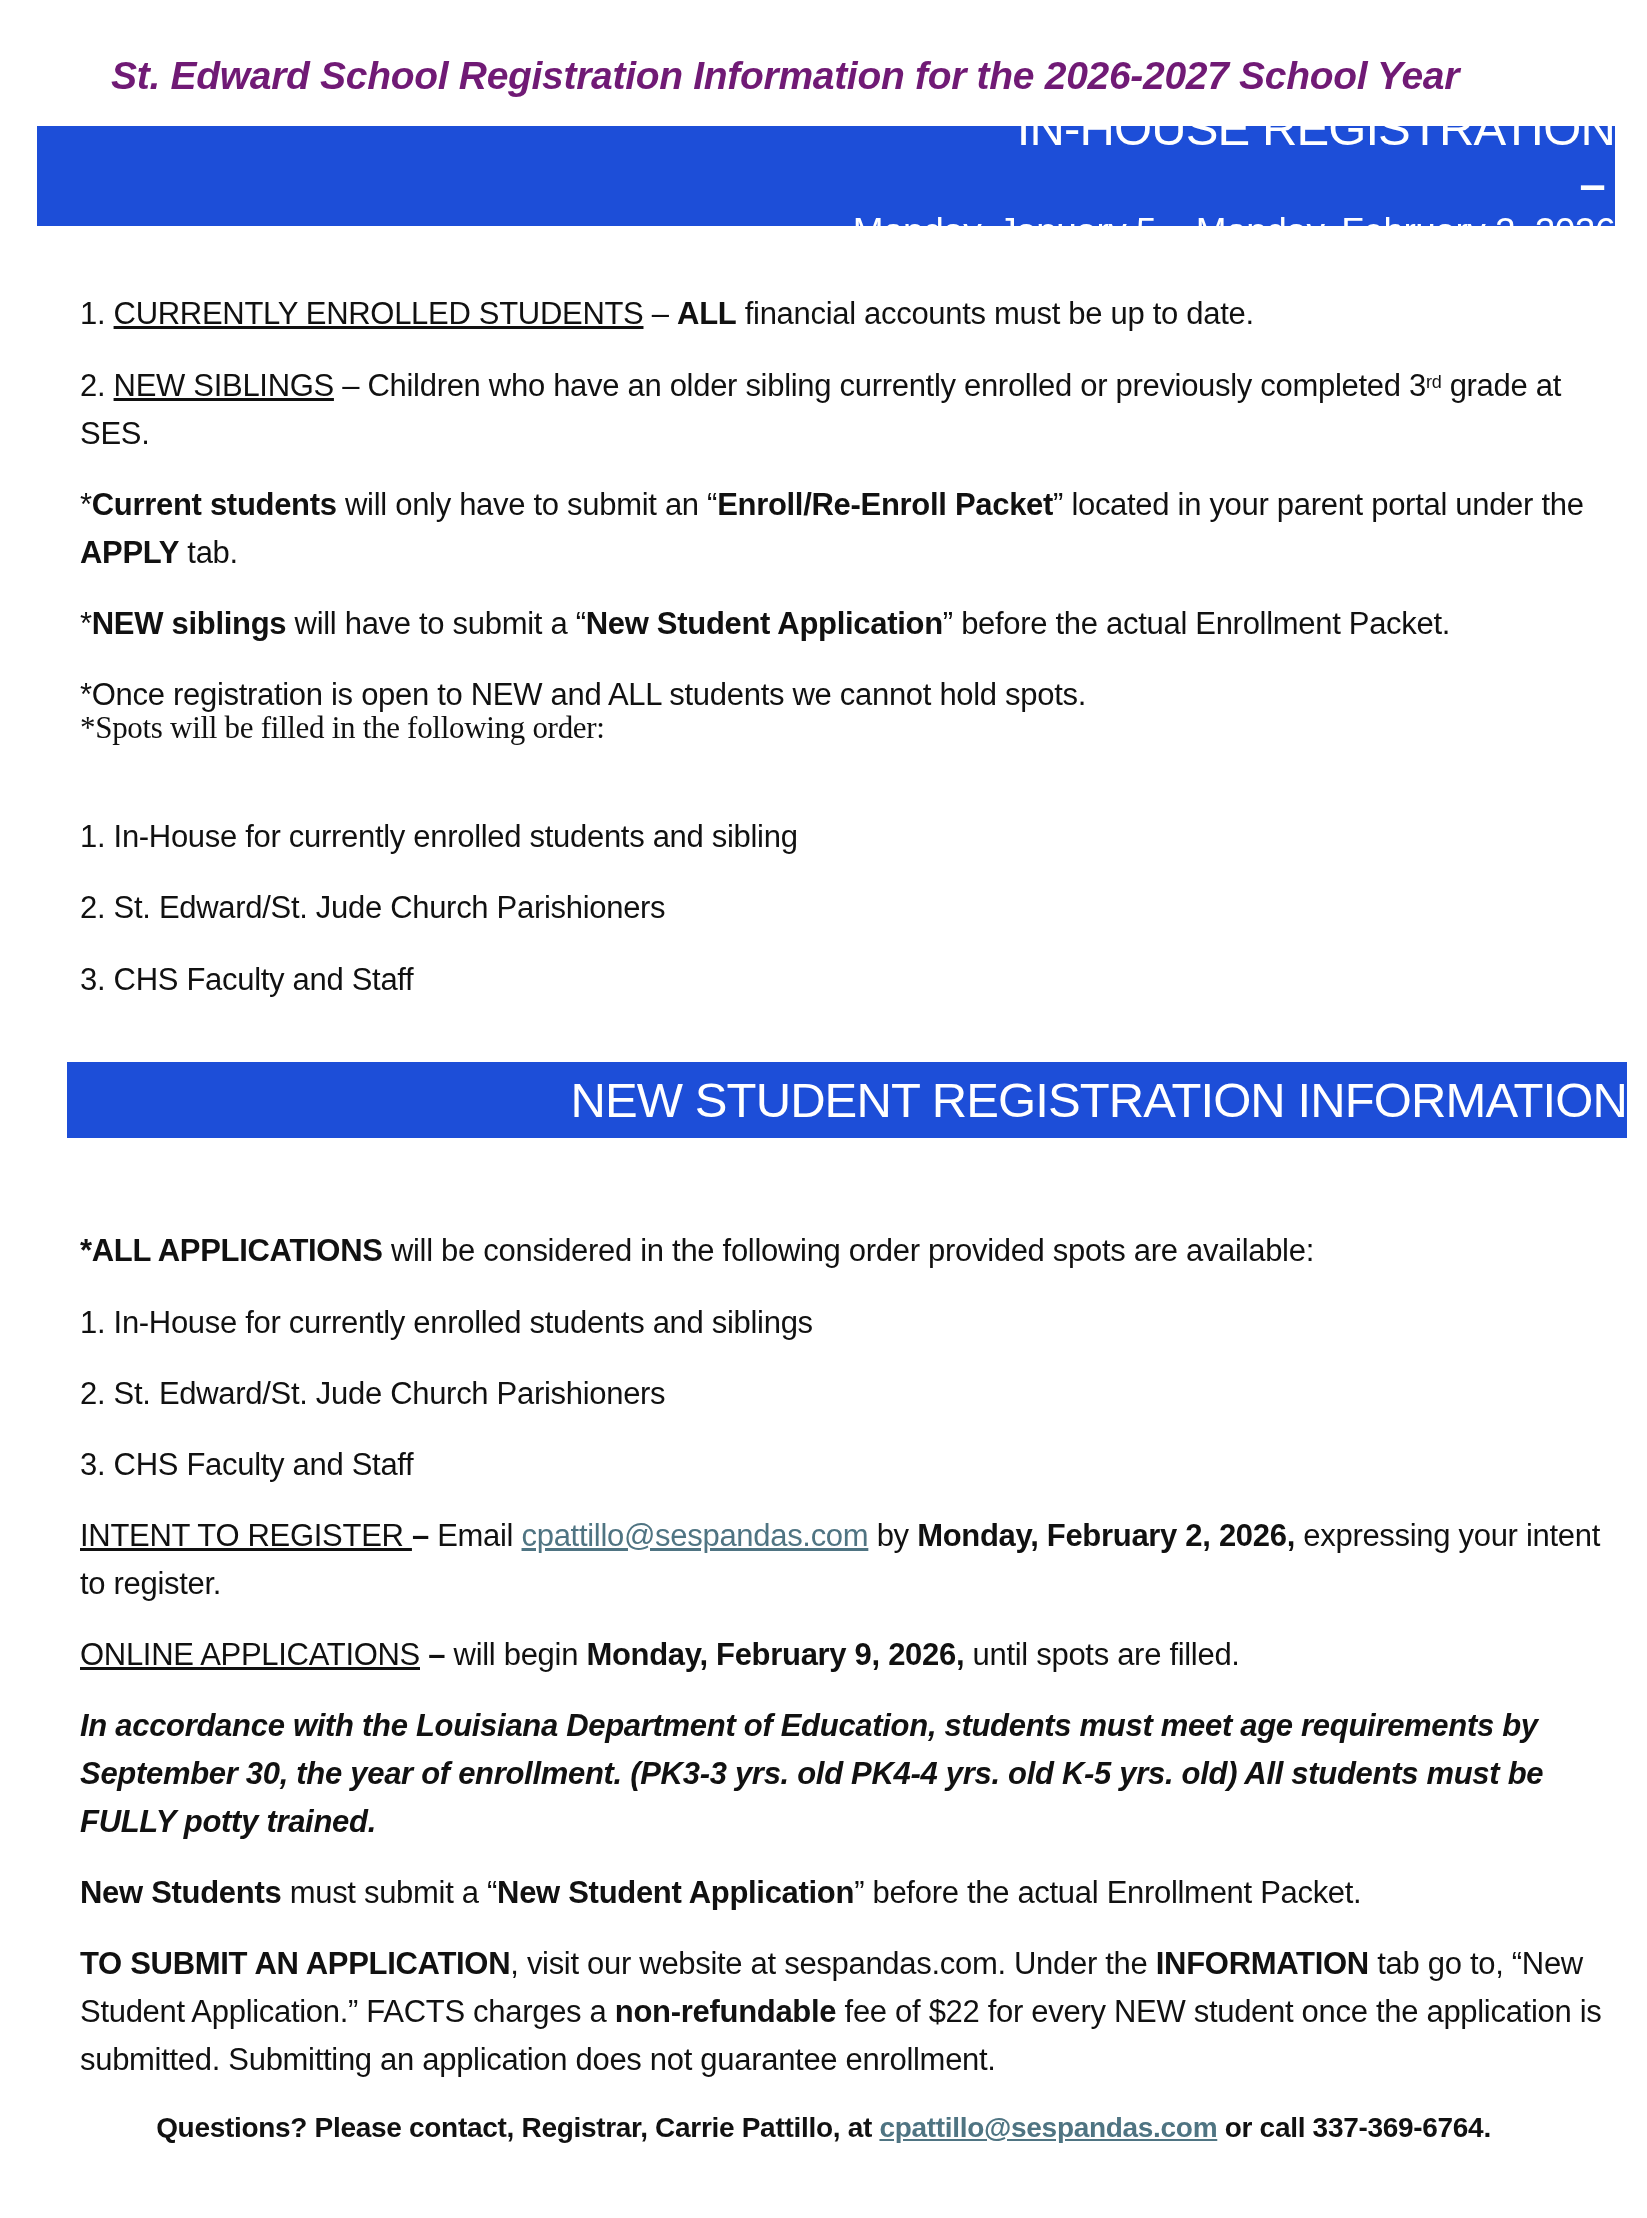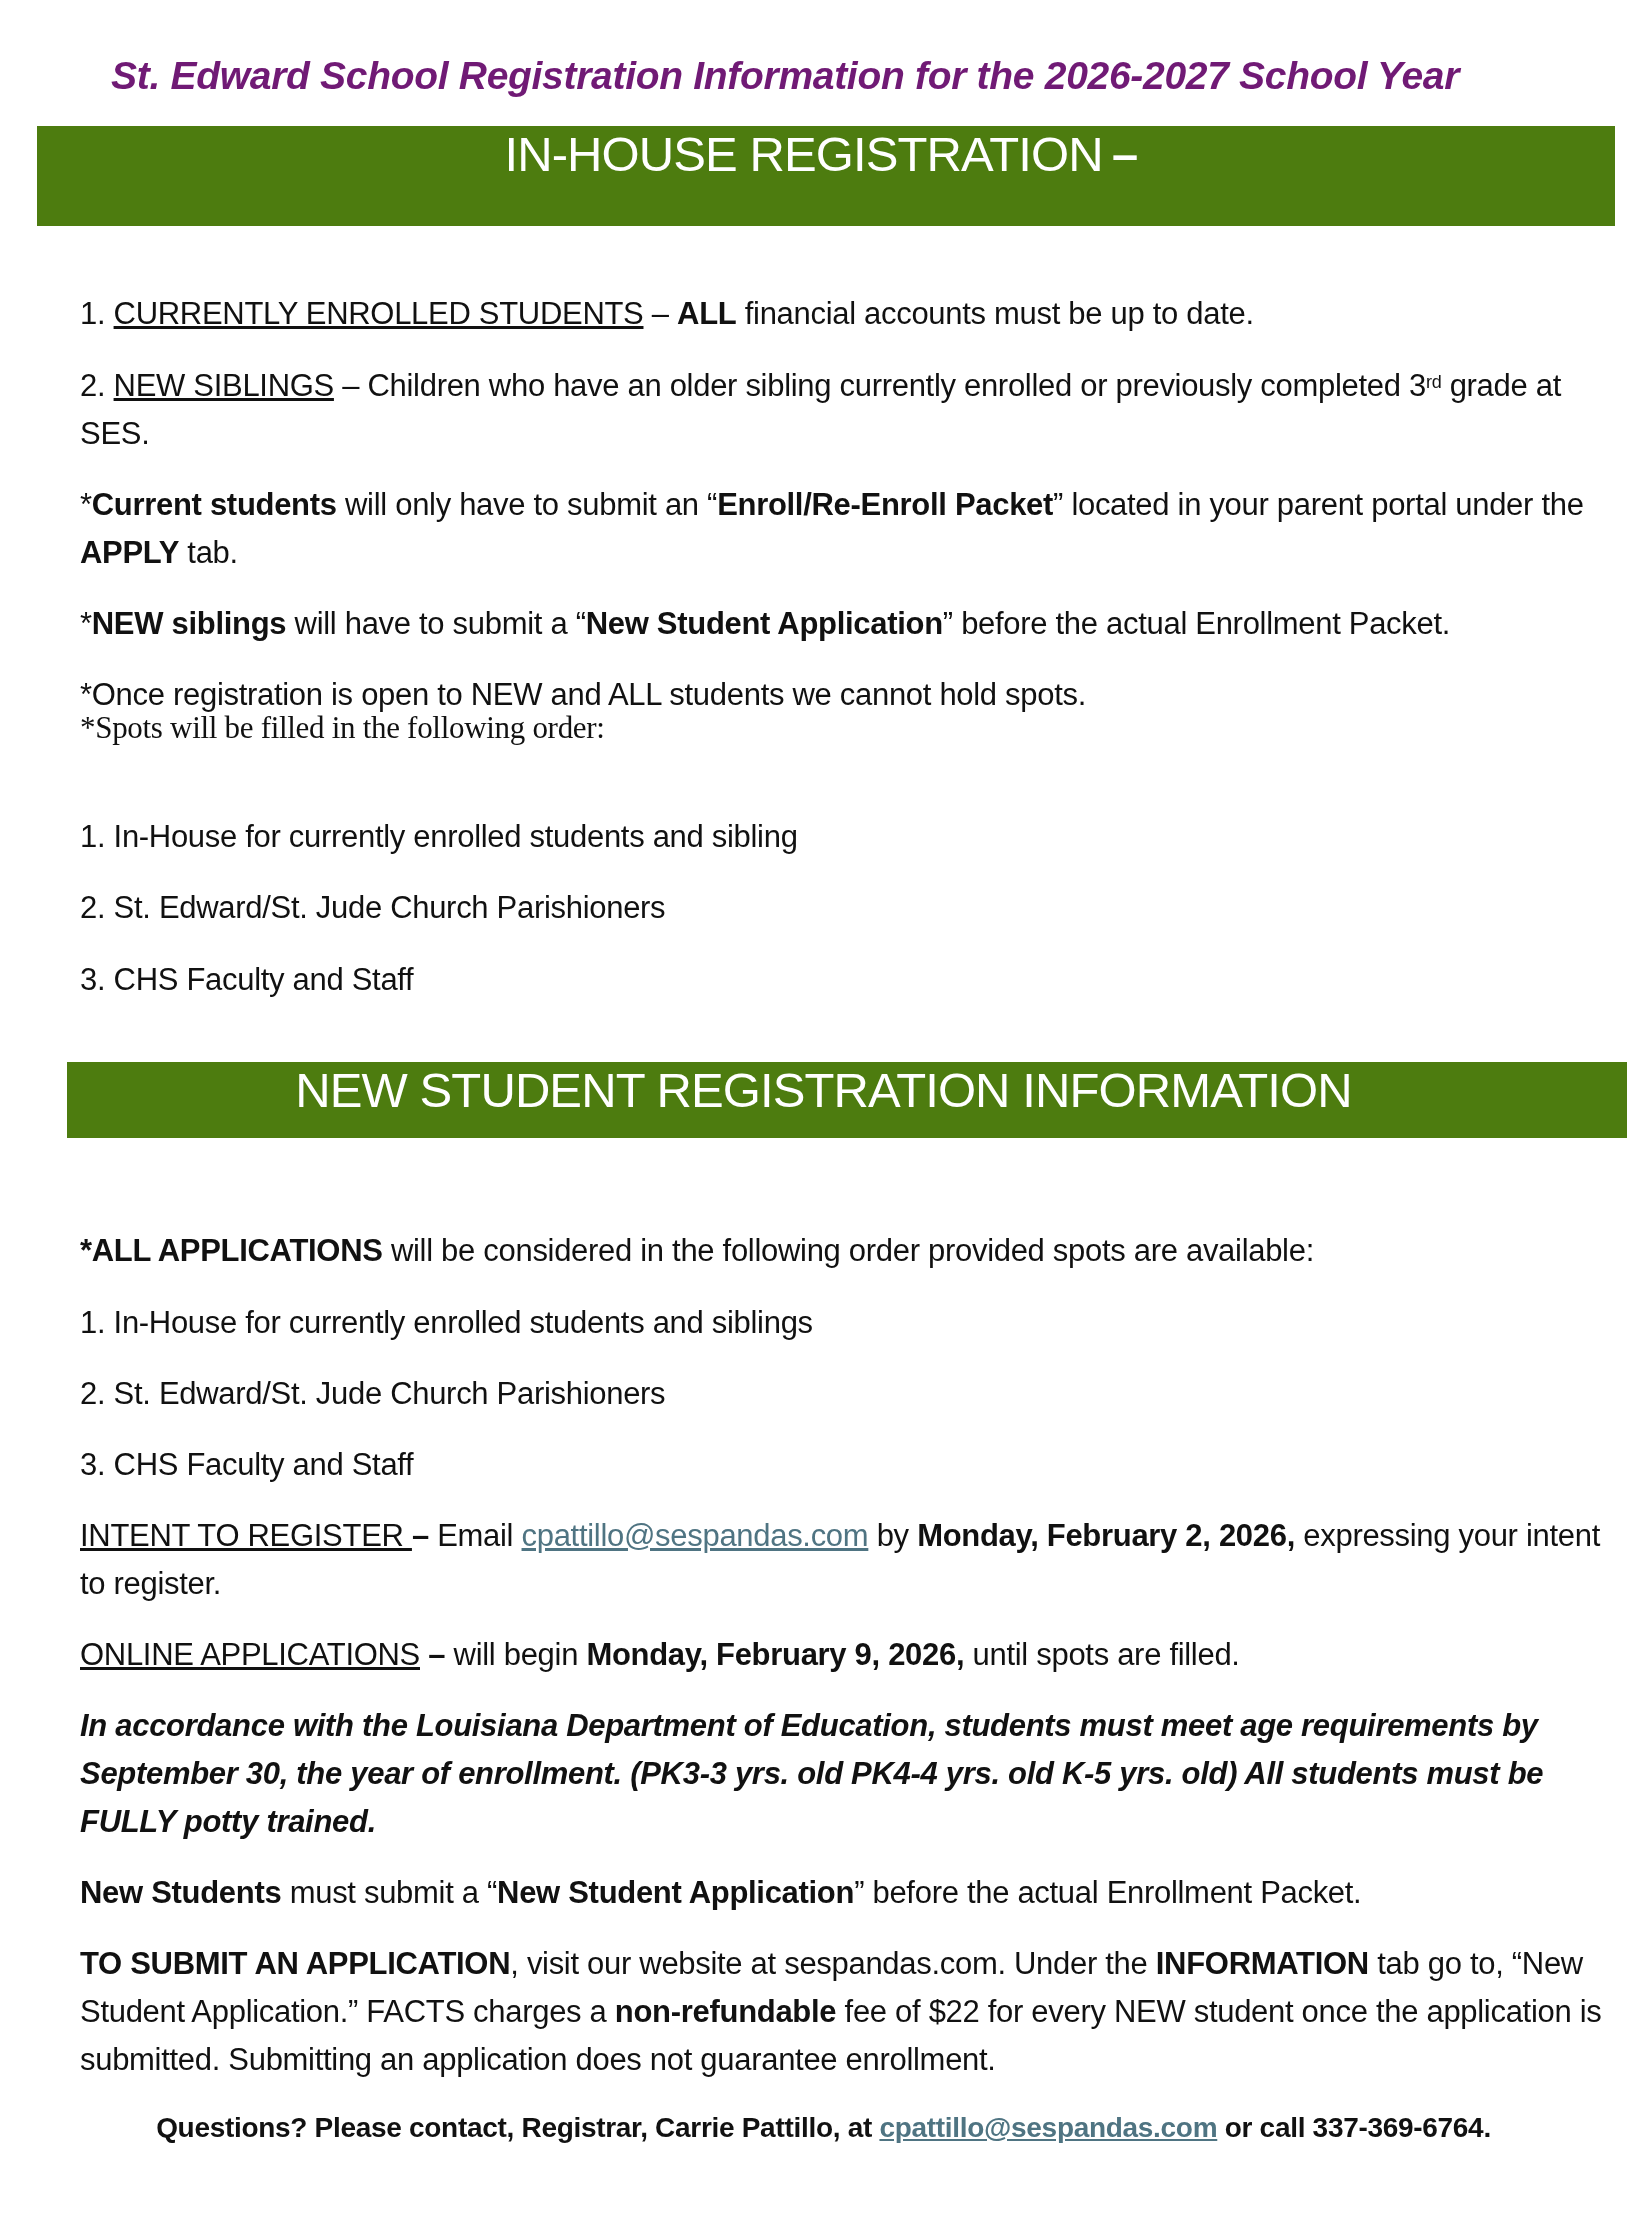--- a/index.html
+++ b/index.html
@@ -6,22 +6,22 @@
   body {
     width: 1647px; height: 2219px; position: relative; overflow: hidden;
     font-family: "Liberation Sans", sans-serif; color: #111111;
   }
   .title {
     position: absolute; left: 111px; top: 54px; width: 1480px;
     font-size: 39px; font-weight: bold; font-style: italic;
     color: #701a75; white-space: nowrap; letter-spacing: -0.3px;
   }
   .banner {
-    position: absolute; background: #4d7c0f; color: #ffffff;
-    display: flex; align-items: flex-start; white-space: nowrap;
+    position: absolute; background: #1d4ed8; color: #ffffff;
+    display: flex; align-items: flex-end; white-space: nowrap; flex-direction: column;
   }
   .banner1 { left: 37px; top: 126px; width: 1578px; height: 100px; justify-content: center; }
   .banner1 .big { font-size: 49px; letter-spacing: -0.9px; }
   .banner1 .dash { font-size: 47px; font-weight: bold; margin: 0 9.4px; }
   .banner1 .small { font-size: 37px; letter-spacing: -0.5px; }
   .banner2 { left: 67px; top: 1062px; width: 1560px; height: 76px; justify-content: center; }
   .banner2 .big { font-size: 49px; letter-spacing: -0.9px; margin-left: -47px; }
 
   .para {
     position: absolute; left: 80px; width: 1537px;
@@ -38,20 +38,21 @@
   }
 </style>
 </head>
 <body>
 
 <div class="title">St. Edward School Registration Information for the 2026-2027 School Year</div>
 
 <div class="banner banner1">
   <span class="big">IN-HOUSE REGISTRATION</span>
   <span class="dash">–</span>
+  <span class="small">Monday, January 5 – Monday, February 2, 2026</span>
 </div>
 
 <div class="para" style="top:290px;">
   <span>1. </span><span class="u">CURRENTLY ENROLLED STUDENTS</span><span> – </span><b>ALL</b><span> financial accounts must be up to date.</span>
 </div>
 
 <div class="para" style="top:362px;">
   <span>2. </span><span class="u">NEW SIBLINGS</span><span> – Children who have an older sibling currently enrolled or previously completed 3</span><sup>rd</sup><span> grade at SES.</span>
 </div>
 

